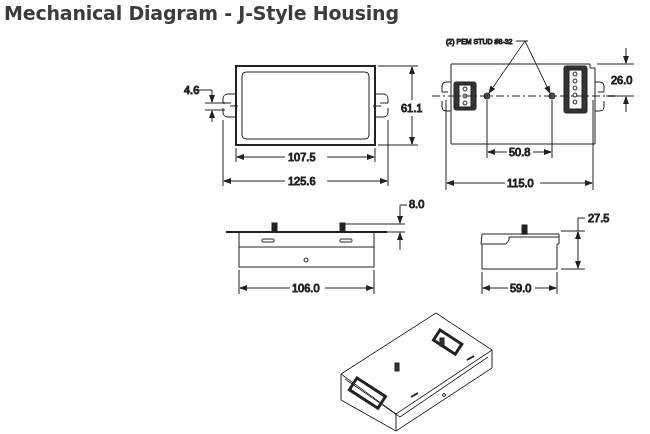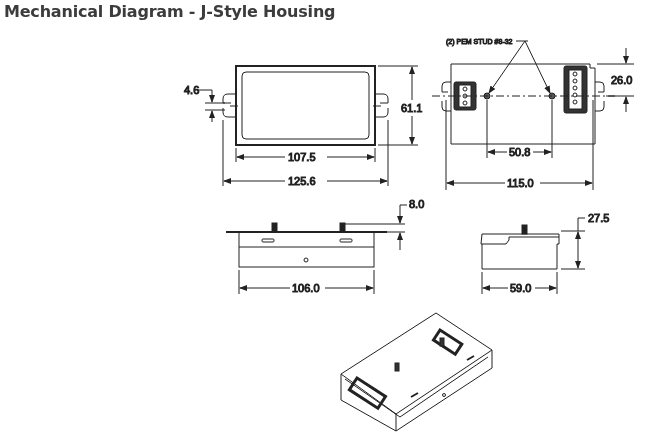--- a/index.html
+++ b/index.html
@@ -1,17 +1,17 @@
 <!DOCTYPE html>
 <html><head>
 <meta charset="utf-8">
 <style>
   html,body{margin:0;padding:0;background:#fff;}
   body{width:650px;height:434px;position:relative;overflow:hidden;font-family:"DejaVu Sans",sans-serif;}
-  .title{position:absolute;left:4px;top:2px;font-size:16px;font-weight:bold;color:#3c3c3c;letter-spacing:-0.2px;}
+  .title{position:absolute;left:4px;top:2px;font-size:19px;font-weight:bold;color:#3c3c3c;letter-spacing:-0.2px;}
   svg{position:absolute;left:0;top:0;}
   .dim{font-family:"Liberation Sans",sans-serif;font-size:11px;fill:#222;}
   .small{font-family:"Liberation Sans",sans-serif;font-size:7px;fill:#222;}
 </style>
 </head>
 <body>
 
 <div class="title">Mechanical Diagram - J-Style Housing</div>
 
 <svg width="650" height="434" viewBox="0 0 650 434" xmlns="http://www.w3.org/2000/svg" stroke="#222" fill="none" stroke-width="1">

